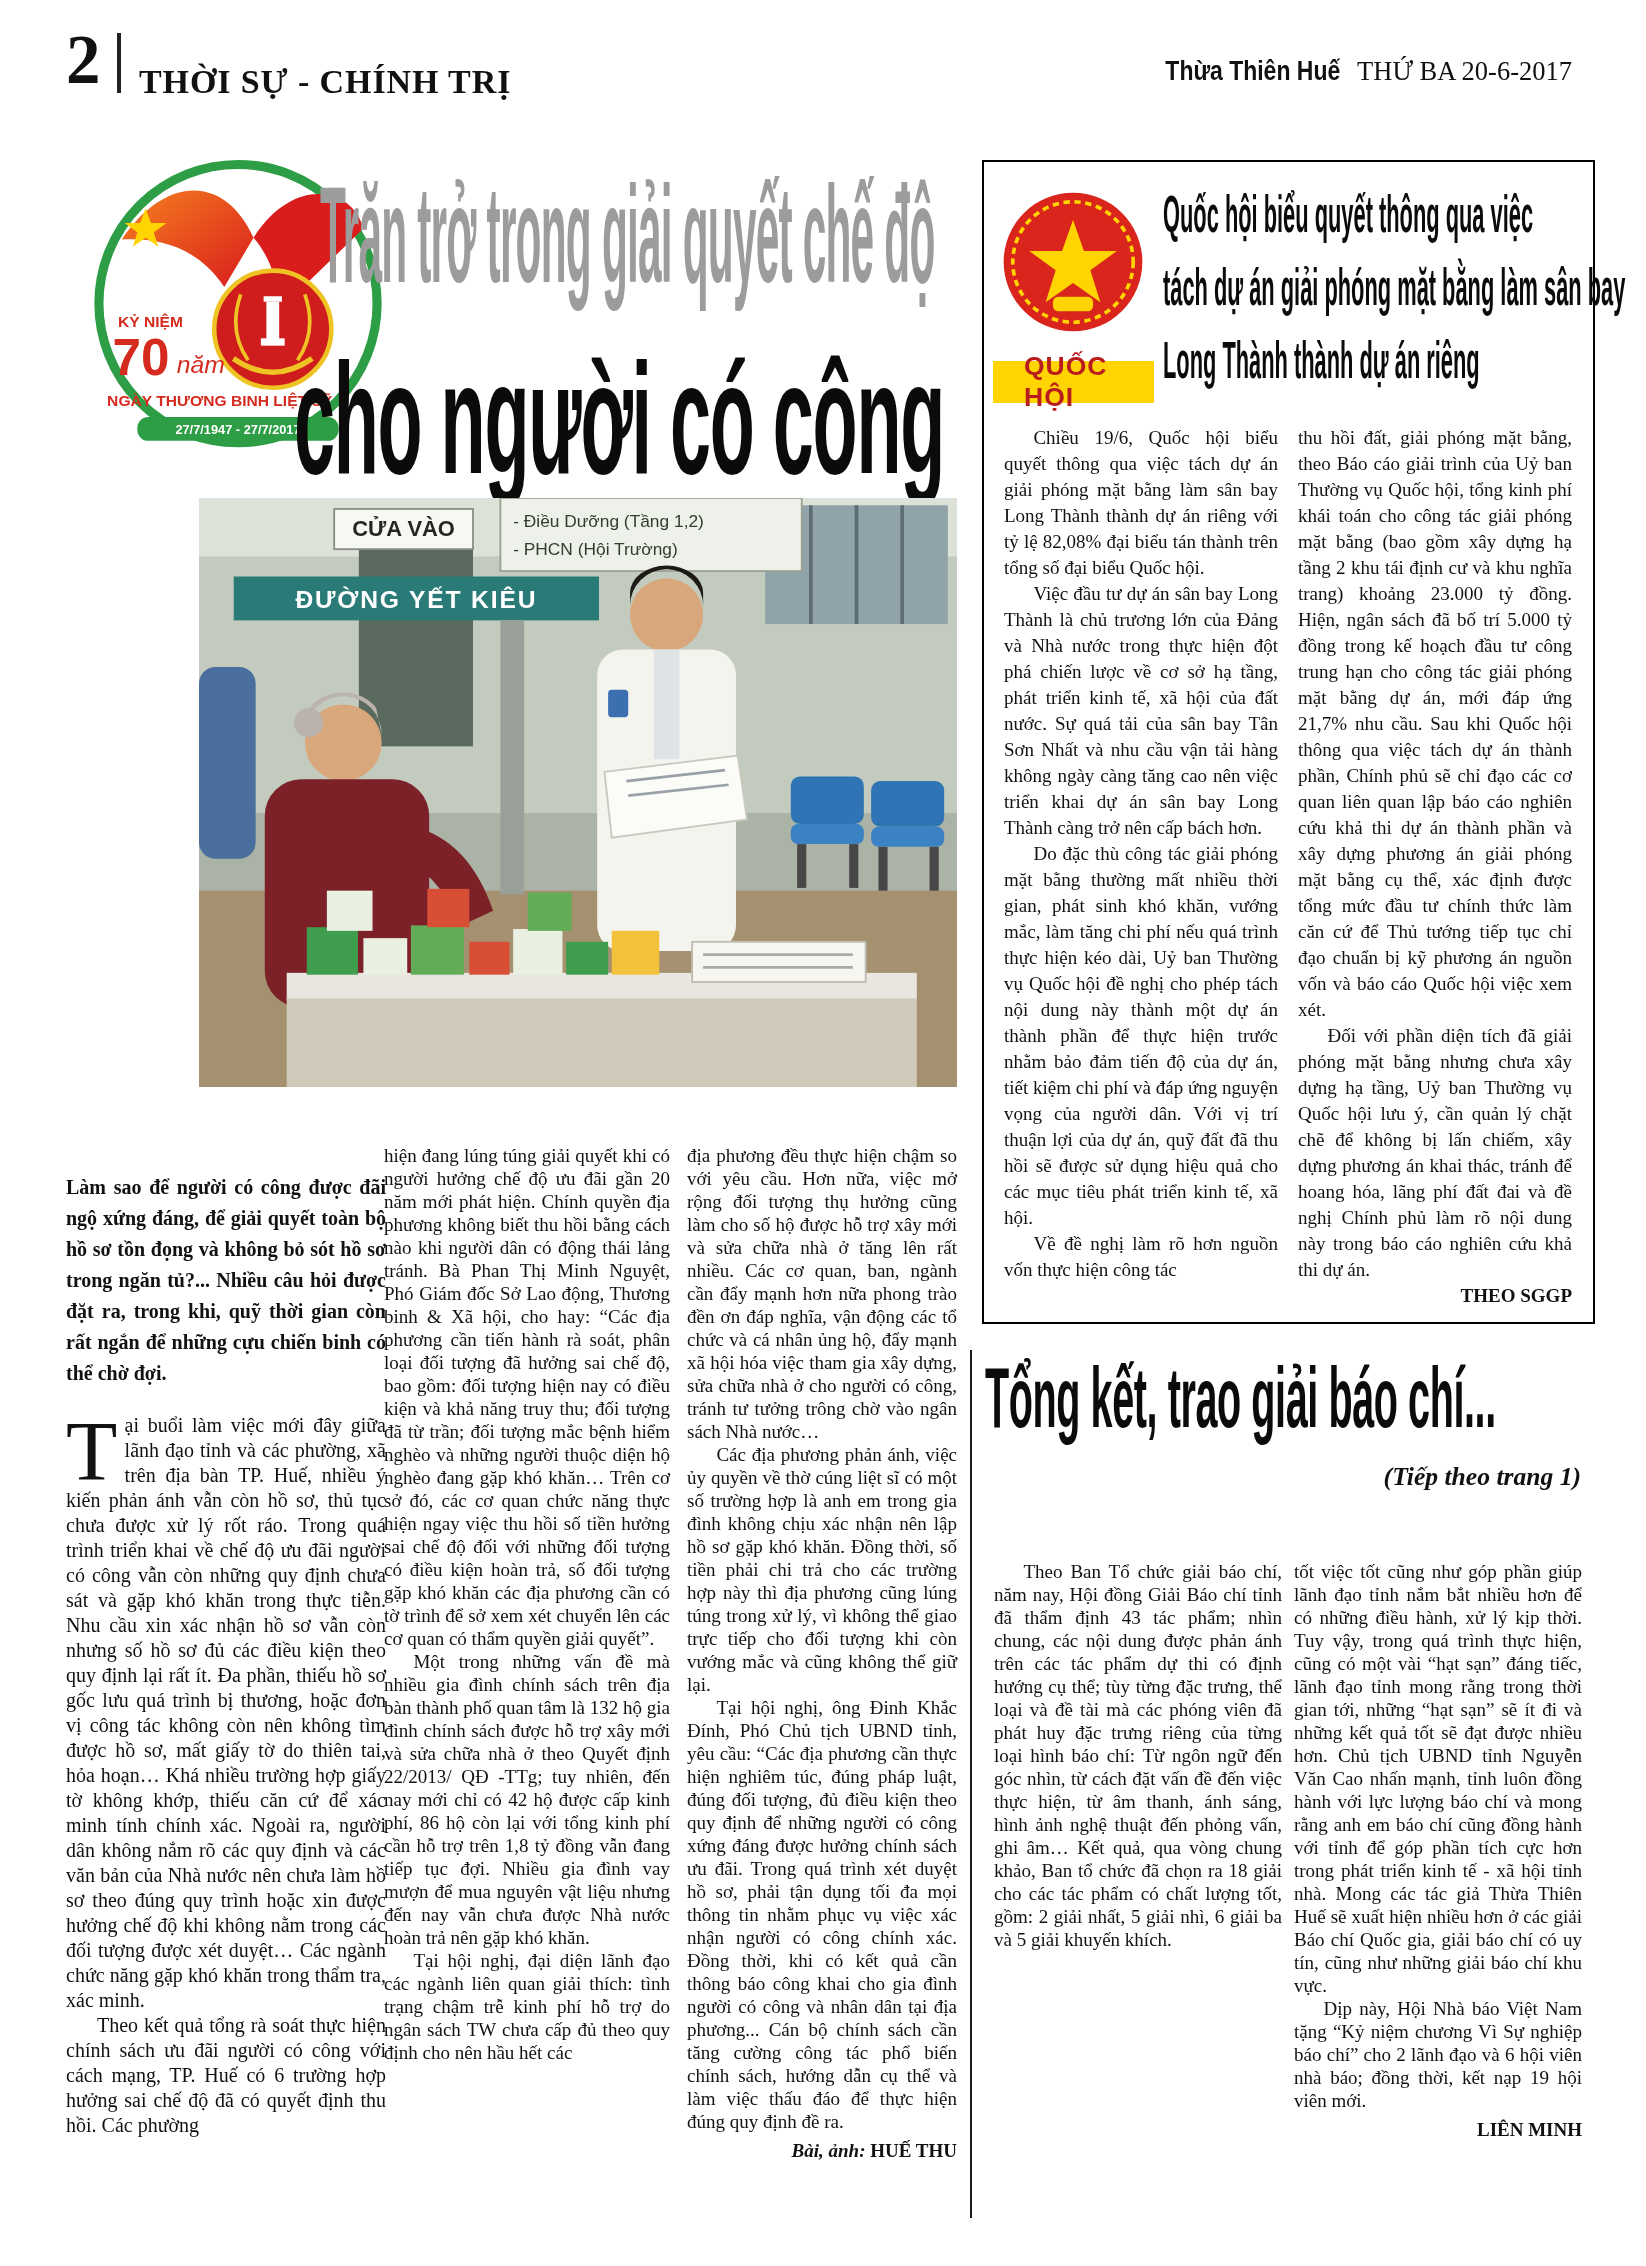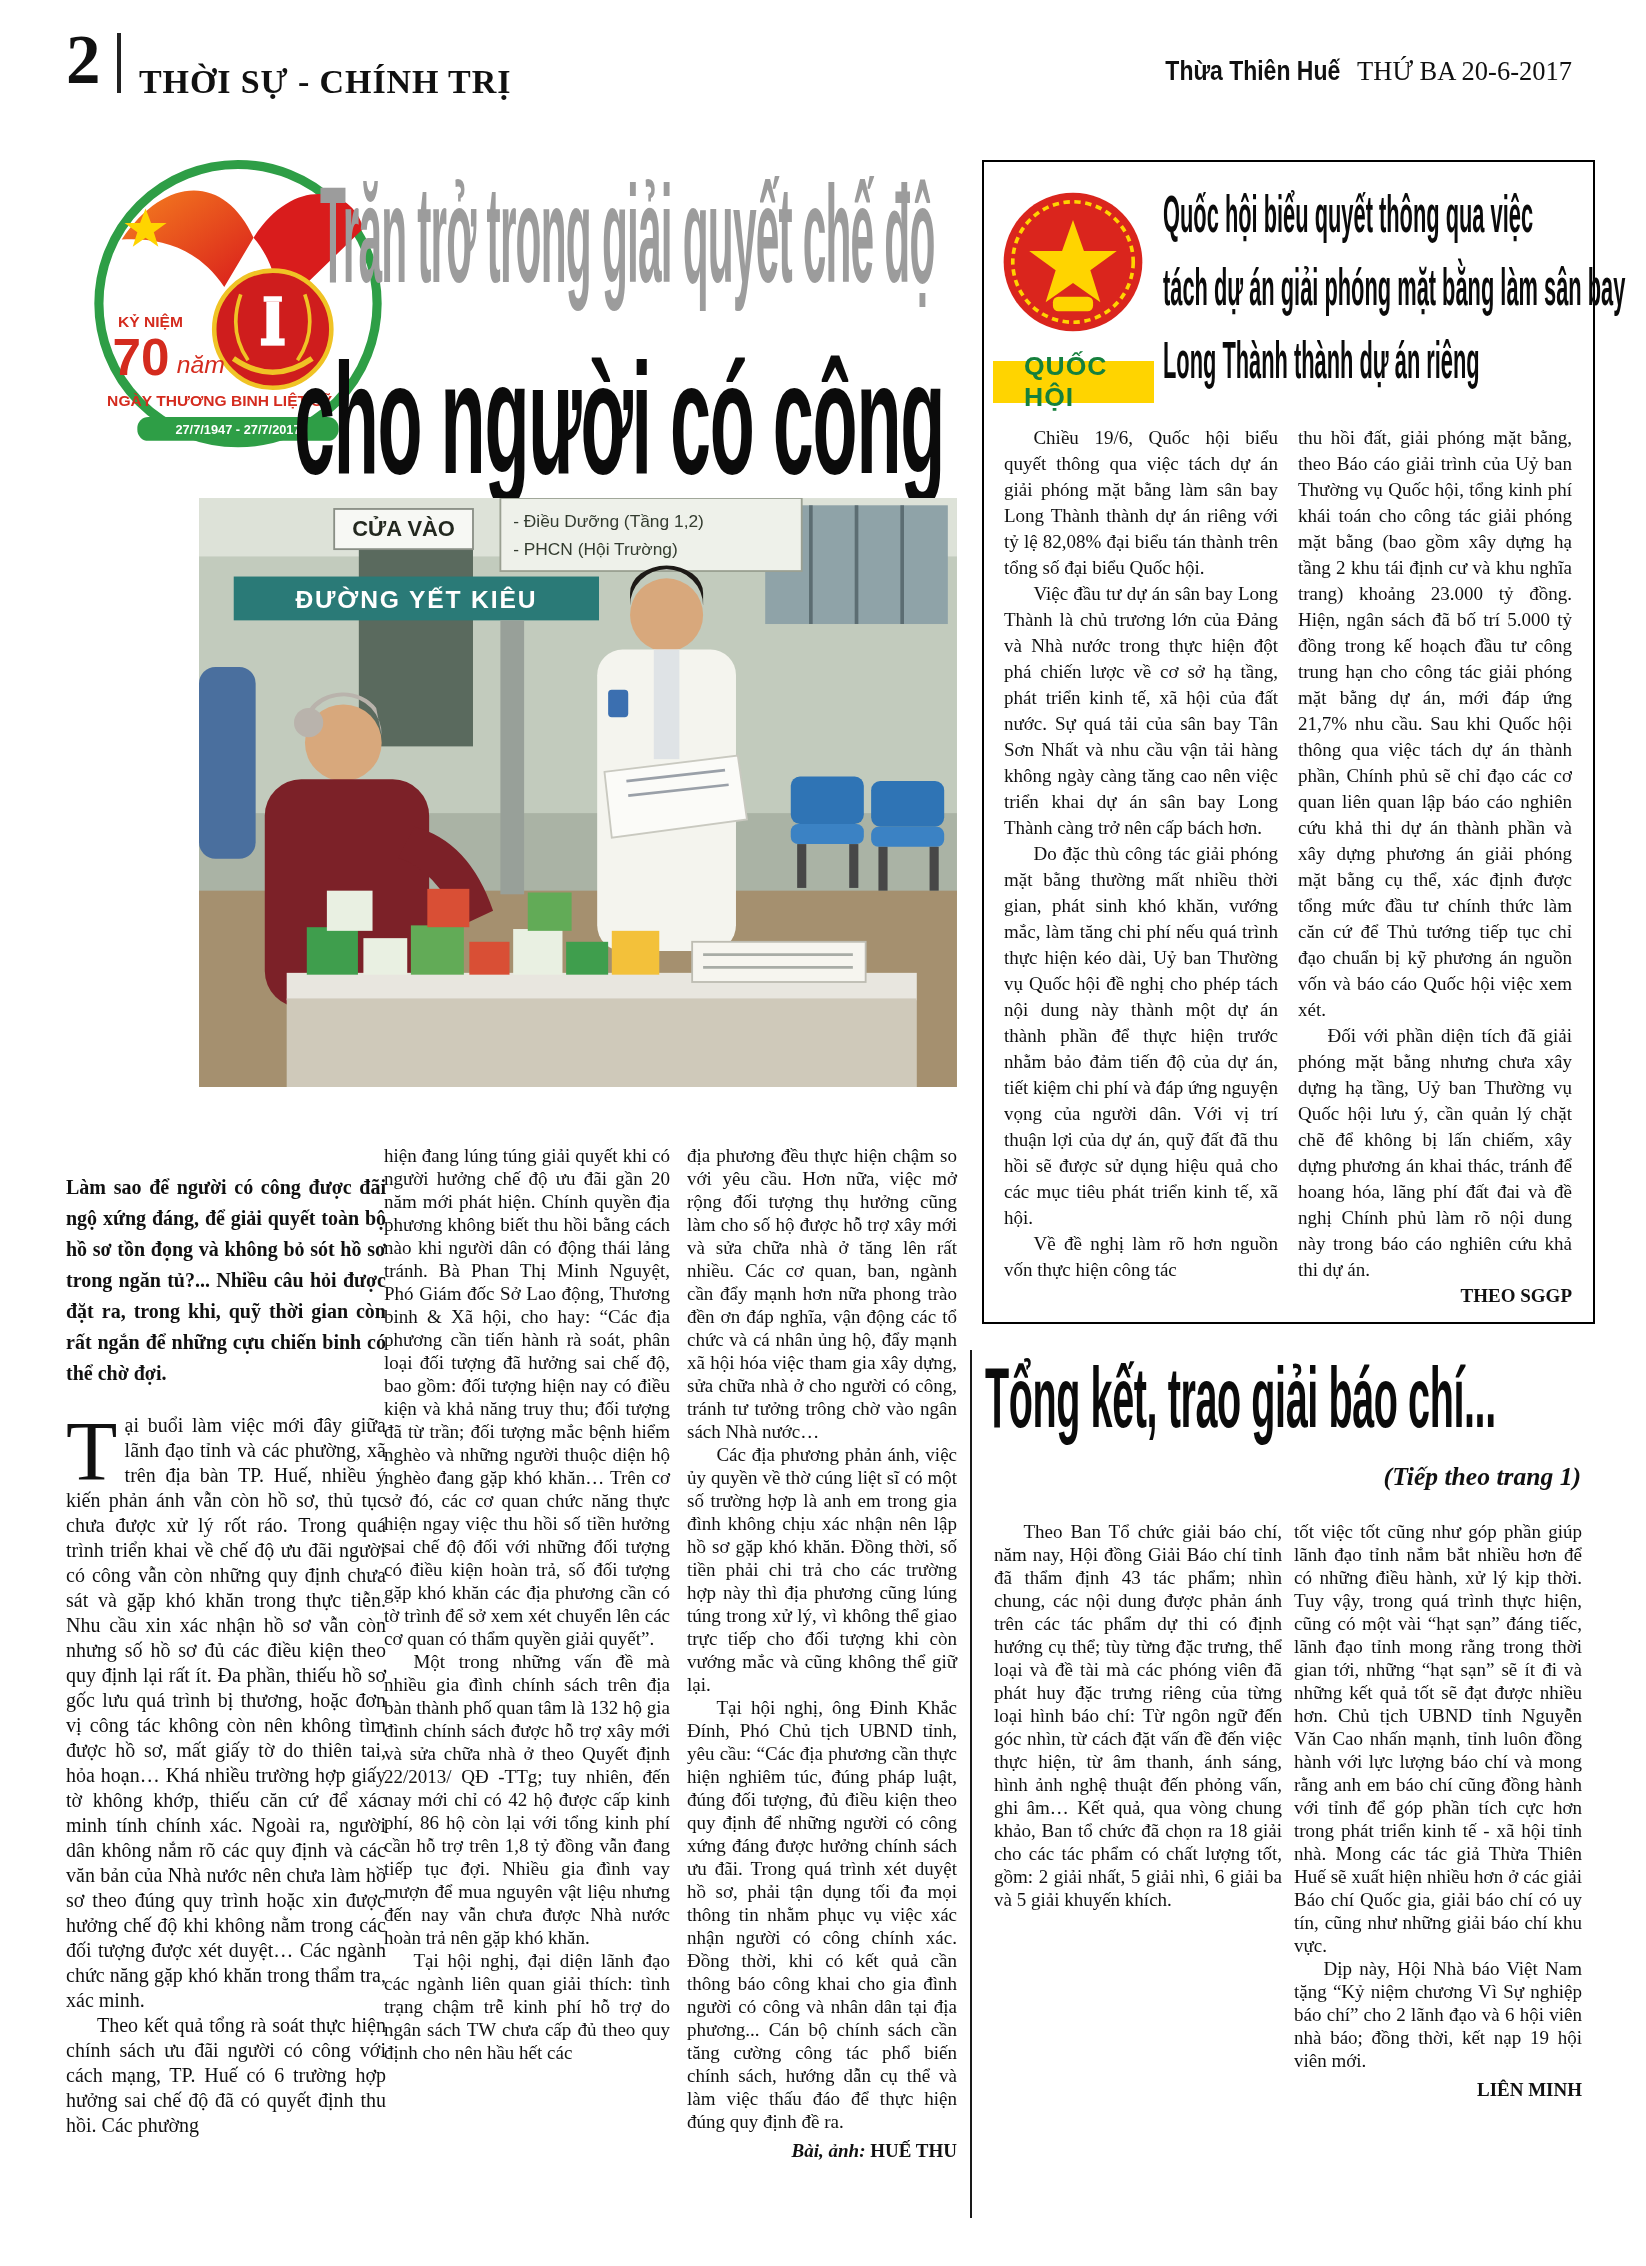--- a/index.html
+++ b/index.html
@@ -20,33 +20,33 @@
   .t2{font-size:157px;letter-spacing:-2.7px;color:#0b0b0b;transform:scaleX(.47);}
   .qh-line{font-size:52px;letter-spacing:0px;color:#0b0b0b;transform:scaleX(.42);}
   .aw-title{font-size:86px;letter-spacing:-0.9px;color:#0b0b0b;transform:scaleX(.46);}
   
   .col{ text-align:justify; }
   .col p{margin:0;text-indent:1.55em;}
   .col p.cont{text-indent:0;}
   .colA-body{font-size:20px;line-height:25px;}
   .colBC{font-size:19px;line-height:23px;}
   .qh-col{font-size:19px;line-height:26px;}
-  .aw-col{font-size:19px;line-height:23px;}
+  .aw-col{font-size:19px;line-height:23px;margin-top:40px;}
   .intro{font-weight:bold;font-size:20px;line-height:31px;text-align:justify;margin-top:28px;}
   .dropcap{float:left;font-size:84px;line-height:69px;padding:3.7px 7.3px 0 0;font-weight:normal;}
   .caption{font-style:italic;font-weight:bold;font-size:25px;}
   .byline{text-align:right;margin-top:5.5px;}
   .byline .b-i{font-style:italic;font-weight:bold;}
   .byline .b-n{font-weight:bold;}
   .source{font-weight:bold;text-align:right;}
   .cont-note{font-style:italic;font-weight:bold;font-size:25.6px;text-align:right;}
   .qh-box{border:2.7px solid #000;}
   .vrule{width:1.8px;background:#1a1a1a;}
   .qh-band{background:#ffd400;display:flex;align-items:center;justify-content:center;}
-  .qh-band span{font-family:"Liberation Sans",sans-serif;font-weight:bold;font-size:26.5px;color:#15803d;letter-spacing:0.9px;margin-left:31px;}
+  .qh-band span{font-family:"Liberation Sans",sans-serif;font-weight:bold;font-size:26.5px;color:#b91c1c;letter-spacing:0.9px;margin-left:31px;}
   svg text{font-family:"Liberation Sans",sans-serif;}
 </style>
 </head>
 <body>
 
 <div class="page">
 
   <div class="abs pagenum" style="left:66px;top:25.6px;">2</div>
   <div class="abs hdr-sep" style="left:117px;top:33px;height:60px;"></div>
   <div class="abs section-title" style="left:139px;top:63px;">THỜI SỰ - CHÍNH TRỊ</div>

